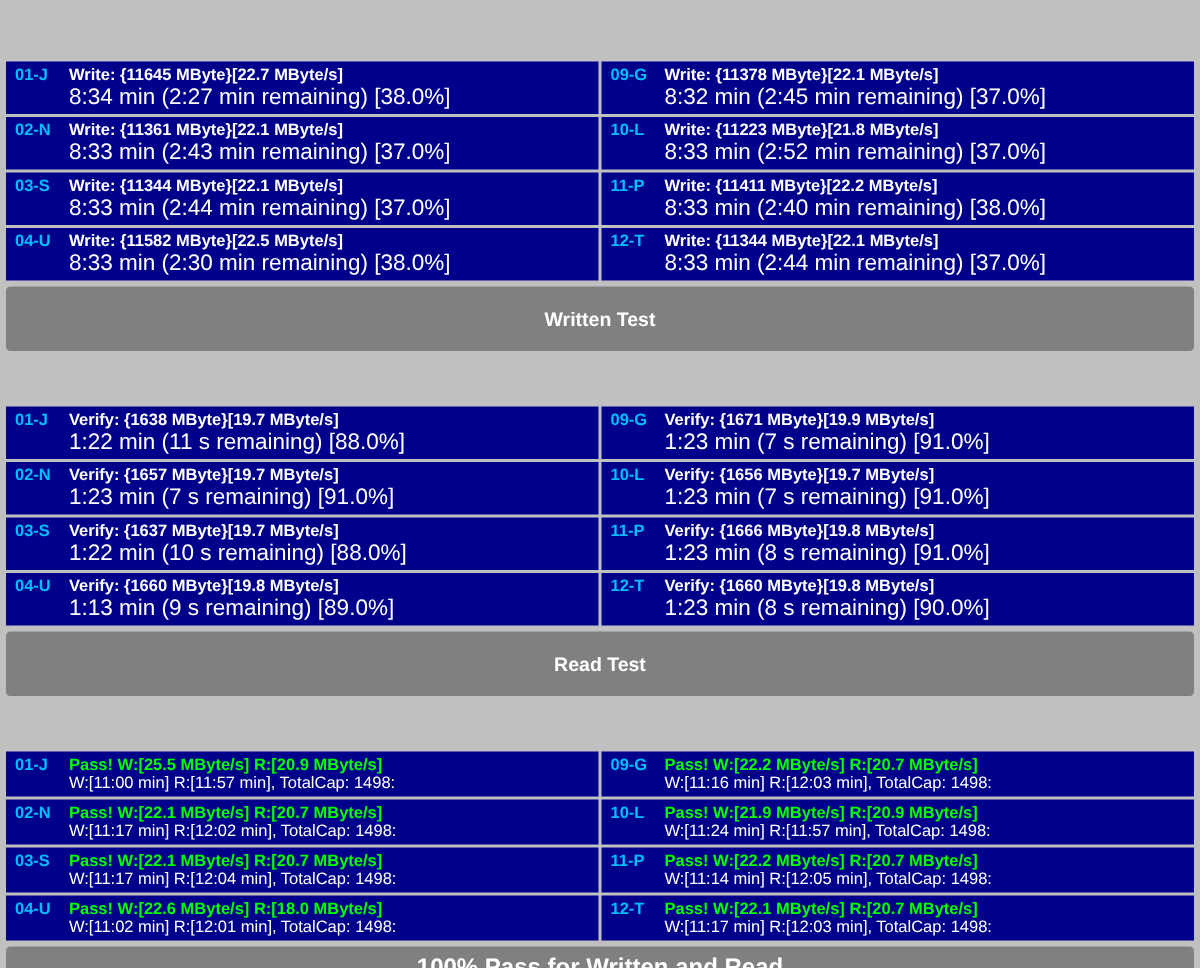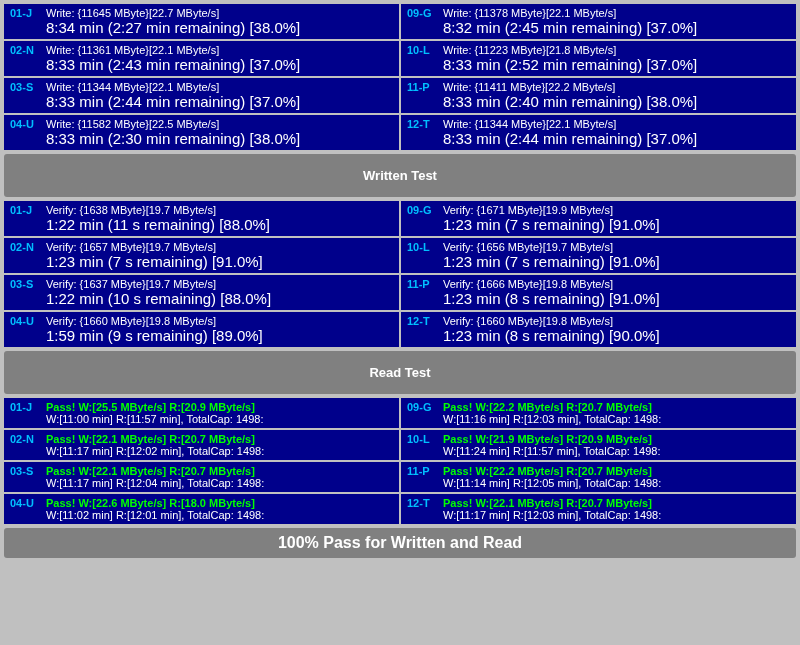--- a/index.html
+++ b/index.html
@@ -10,20 +10,21 @@
       width: 800px;
       min-height: 645px;
     }
     .main-container {
       width: 800px;
       background: #c0c0c0;
       padding: 4px;
     }
     .section {
       margin-bottom: 2px;
+      margin-top: 37px;
     }
     .grid {
       display: grid;
       grid-template-columns: 1fr 1fr;
       gap: 2px;
       margin-bottom: 2px;
     }
     .card {
       background: #00008b;
       color: white;
@@ -40,21 +41,21 @@
     .card-label {
       color: #00bfff;
       font-weight: bold;
       font-size: 11px;
       min-width: 32px;
       white-space: nowrap;
     }
     .card-text {
       color: white;
       font-size: 11px;
-      font-weight: normal;
+      font-weight: bold;
       text-align: center;
     }
     .card-subtext {
       color: white;
       font-size: 15px;
       margin-left: 36px;
     }
     .section-divider {
       text-align: center;
       background: #808080;
@@ -195,21 +196,21 @@
         <span class="card-label">11-P</span>
         <span class="card-text">Verify: {1666 MByte}[19.8 MByte/s]</span>
       </div>
       <div class="card-subtext">1:23 min (8 s remaining)  [91.0%]</div>
     </div>
         <div class="card">
       <div class="card-row">
         <span class="card-label">04-U</span>
         <span class="card-text">Verify: {1660 MByte}[19.8 MByte/s]</span>
       </div>
-      <div class="card-subtext">1:59 min (9 s remaining)  [89.0%]</div>
+      <div class="card-subtext">1:13 min (9 s remaining)  [89.0%]</div>
     </div>
         <div class="card">
       <div class="card-row">
         <span class="card-label">12-T</span>
         <span class="card-text">Verify: {1660 MByte}[19.8 MByte/s]</span>
       </div>
       <div class="card-subtext">1:23 min (8 s remaining)  [90.0%]</div>
     </div>
       </div>
   </div>

